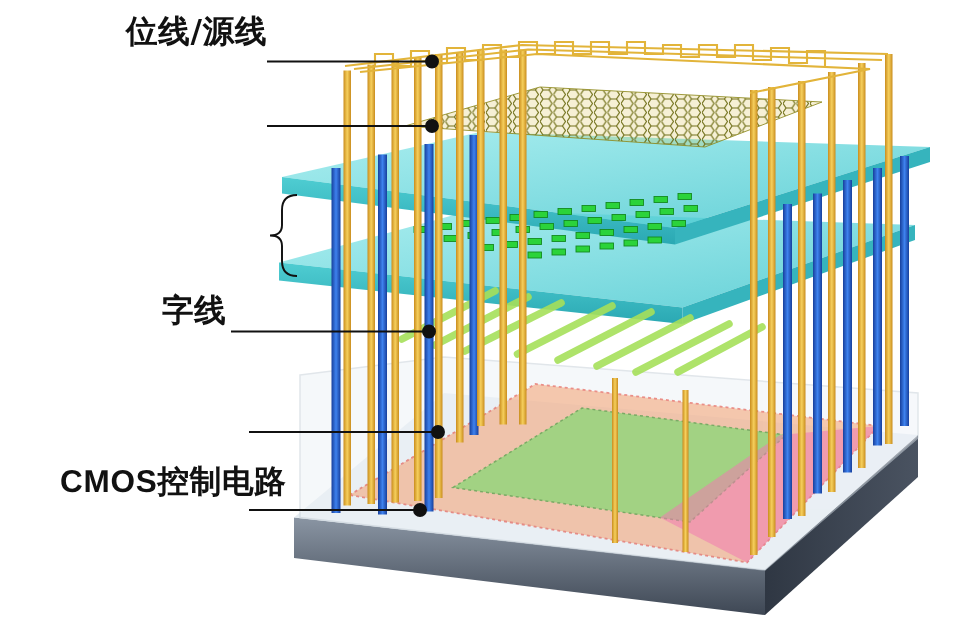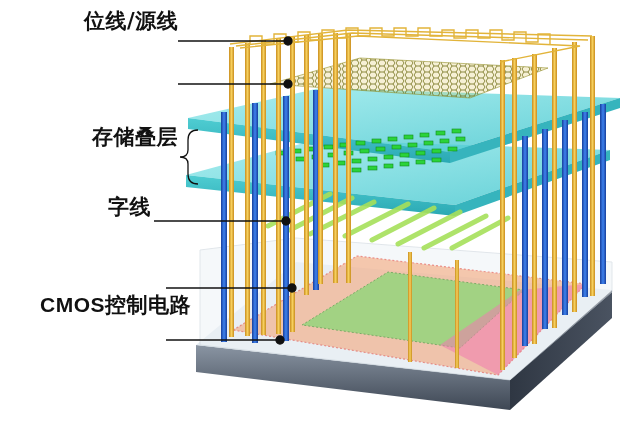--- a/index.html
+++ b/index.html
@@ -183,16 +183,15 @@
       <line x1="166" y1="340" x2="280" y2="340"></line>
         <circle cx="280" cy="340" r="4"></circle>
     </g>
 
     <g fill="none" stroke="#111" stroke-width="1.3">
       <path d="M198 130 Q188 130 188 140 L188 150 Q188 157 180 157 Q188 157 188 164 L188 174 Q188 184 198 184"></path>
     </g>
   </svg>
 
   <div class="label" style="left:84px; top:11px;">位线/源线</div>
-  <div class="label" style="left:92px; top:127px;">存储叠层</div>
   <div class="label" style="left:108px; top:197px;">字线</div>
-  <div class="label latin" style="left:40px; top:294px;text-align:center;">CMOS控制电路</div>
+  <div class="label latin" style="left:40px; top:311px;text-align:center;">CMOS控制电路</div>
 </div>
 
 </body></html>

